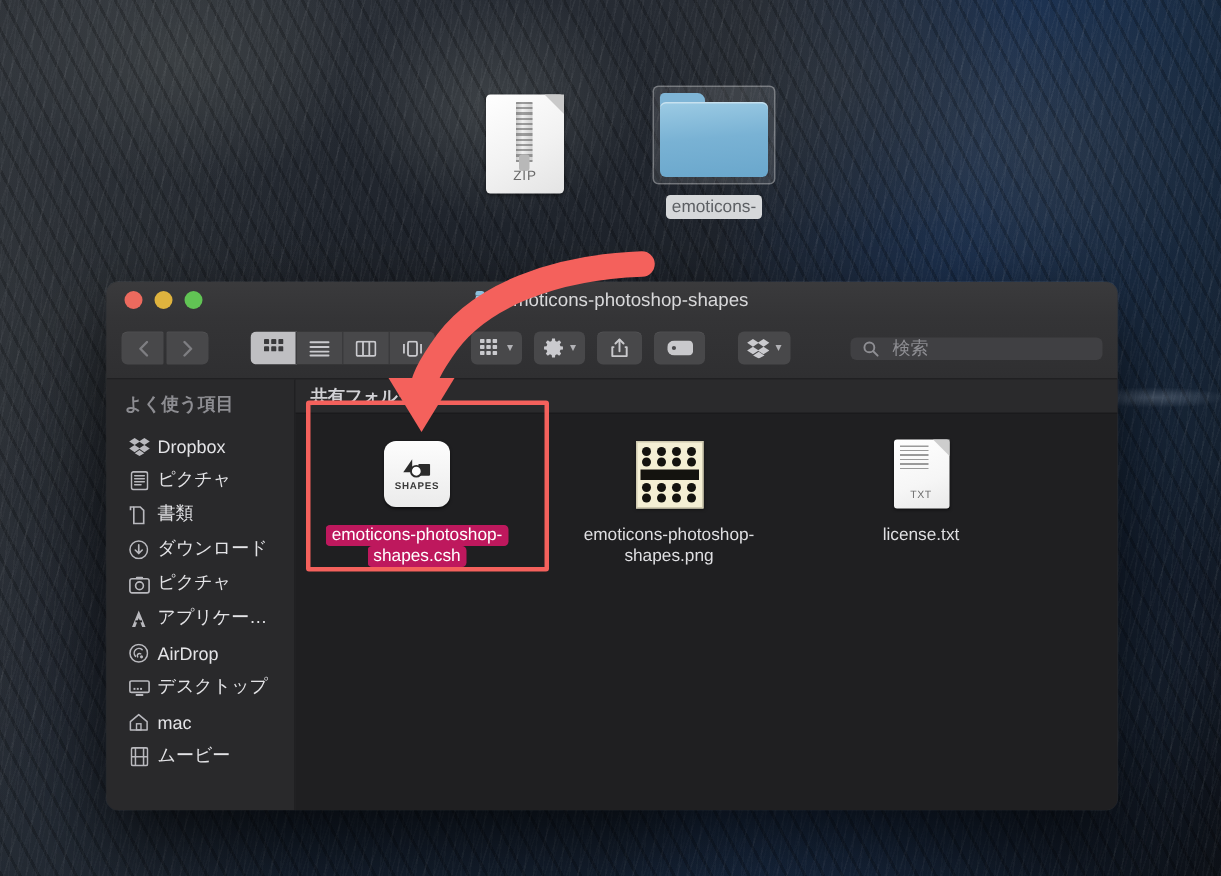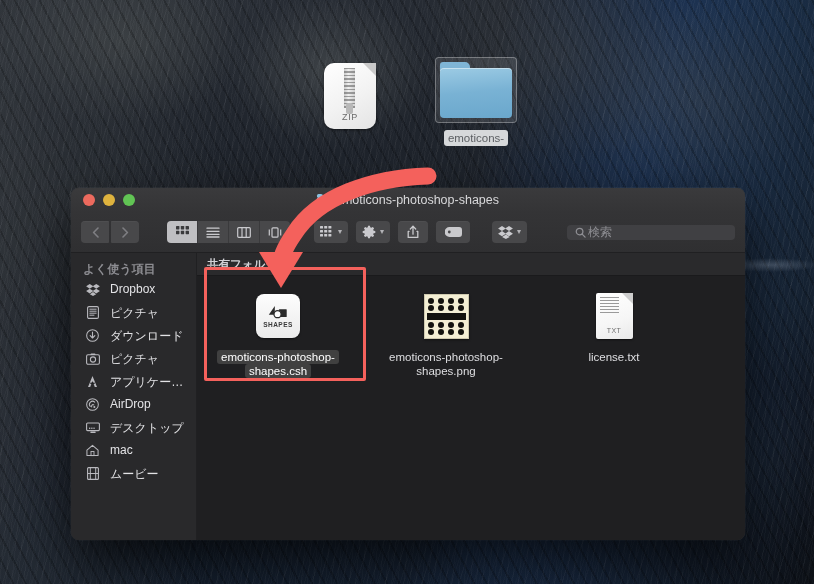--- a/index.html
+++ b/index.html
@@ -93,21 +93,21 @@
     background: rgba(255,255,255,.10);
     border-radius: 4px;
     padding: 4px;
   }
 
   
   .zip-doc {
     position: relative;
     width: 52px; height: 66px;
     background: linear-gradient(150deg,#ffffff 0%,#f2f2f2 55%,#e4e4e4 100%);
-    border-radius: 10px;
+    border-radius: 3px;
     box-shadow: 0 1px 3px rgba(0,0,0,.55);
   }
   .zip-doc:after {
     content: ""; position: absolute; top: 0; right: 0;
     border-width: 0 13px 13px 0; border-style: solid;
     border-color: transparent #c9c9c9 transparent transparent;
   }
   .zip-strip {
     position: absolute; left: 20px; top: 5px;
     width: 11px; height: 40px;
@@ -229,42 +229,42 @@
     display: flex; align-items: center; gap: 4px;
     padding: 0 6px; color: #cacace;
   }
   .chev { font-size: 8px; color: #b2b2b6; line-height: 1; }
 
   .search {
     margin-left: auto;
     width: 152px; height: 15px;
     background: #404043;
     border-radius: 4px;
-    display: flex; align-items: center; gap: 2px;
+    display: flex; align-items: center; gap: 9px;
     padding: 0 8px;
     color: #8e8e93;
     font-size: 12px;
   }
 
   .body { flex: 1 1 auto; display: flex; min-height: 0; }
 
   .sidebar {
     width: 125px; flex: 0 0 125px;
     background: #29292b;
     border-right: .5px solid #202022;
     padding-top: 6px;
     overflow: hidden;
   }
   .sb-head {
     font-size: 12px; color: #8d8d92;
     padding: 2px 0 4px 12px; font-weight: 600;
   }
   .sb-item {
     height: 23px;
-    display: flex; align-items: flex-start; gap: 10px;
+    display: flex; align-items: flex-end; gap: 5px;
     padding-left: 14px;
     color: #e3e3e6; font-size: 12px;
     white-space: nowrap;
   }
   .sb-ic { width: 15px; height: 15px; flex: 0 0 15px; color: #b9b9be; display:flex; align-items:center; justify-content:center; }
 
   .content {
     flex: 1 1 auto;
     background: #1f1f21;
     display: flex; flex-direction: column;
@@ -289,21 +289,21 @@
   .file {
     width: 134px; text-align: center;
   }
   .file .fglyph { height: 56px; display: flex; align-items: center; justify-content: center; }
   .file .fname {
     margin-top: 6px;
     font-size: 11.5px; line-height: 14px; color: #dfdfe2;
     word-break: break-word;
   }
   .file .fname span.sel {
-    background: #404040; color: #ffffff;
+    background: #be185d; color: #ffffff;
     border-radius: 3px; padding: 1px 4px;
     box-decoration-break: clone; -webkit-box-decoration-break: clone;
   }
 
   
   .shapes-ic {
     width: 44px; height: 44px; border-radius: 8px;
     background: linear-gradient(180deg,#fdfdfd,#ebebeb);
     display: flex; flex-direction: column; align-items: center; justify-content: center;
     gap: 1px;
@@ -562,20 +562,31 @@
                   <line x1="2.8" y1="3.2" x2="9.2" y2="3.2"></line>
                   <line x1="2.8" y1="5.2" x2="9.2" y2="5.2"></line>
                   <line x1="2.8" y1="7.2" x2="9.2" y2="7.2"></line>
                   <line x1="2.8" y1="9.2" x2="7" y2="9.2"></line>
                 </g>
               </svg>
           </span>
           <span>ピクチャ</span>
         </div>
 
+        <div class="sb-item">
+          <span class="sb-ic">
+            <svg width="13" height="13" viewBox="0 0 13 13">
+                <g fill="none" stroke="currentColor" stroke-width="1.1">
+                  <path d="M3.2 1h4.3l2.3 2.3V12H3.2z"></path>
+                  <path d="M1 3.2V1h2"></path>
+                </g>
+              </svg>
+          </span>
+          <span>書類</span>
+        </div>
 
         <div class="sb-item">
           <span class="sb-ic">
             <svg width="13" height="13" viewBox="0 0 14 14">
                 <circle cx="7" cy="7" r="6.3" fill="none" stroke="currentColor" stroke-width="1.1"></circle>
                 <path d="M7 3.4v6M4.5 7.2 7 9.7 9.5 7.2" fill="none" stroke="currentColor" stroke-width="1.2" stroke-linecap="round" stroke-linejoin="round"></path>
               </svg>
           </span>
           <span>ダウンロード</span>
         </div>

